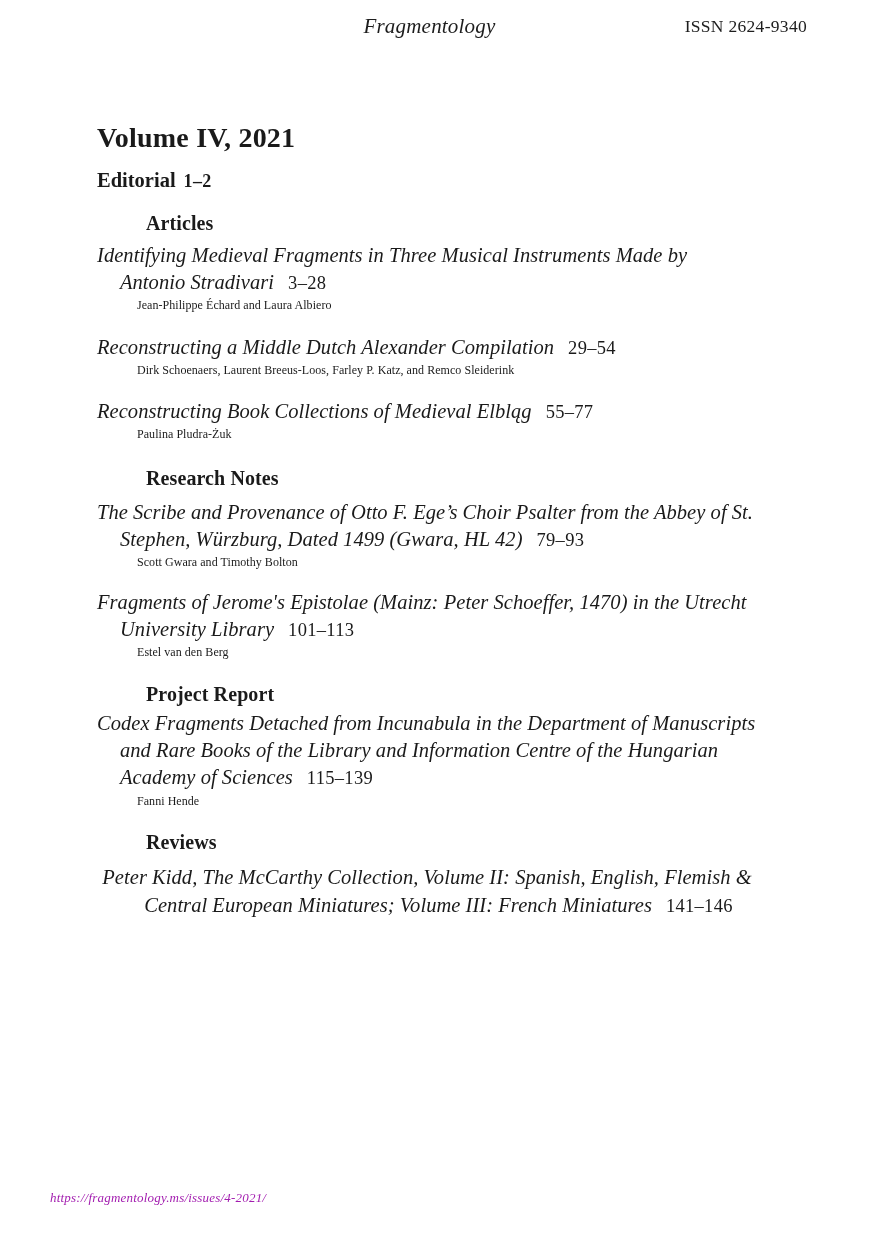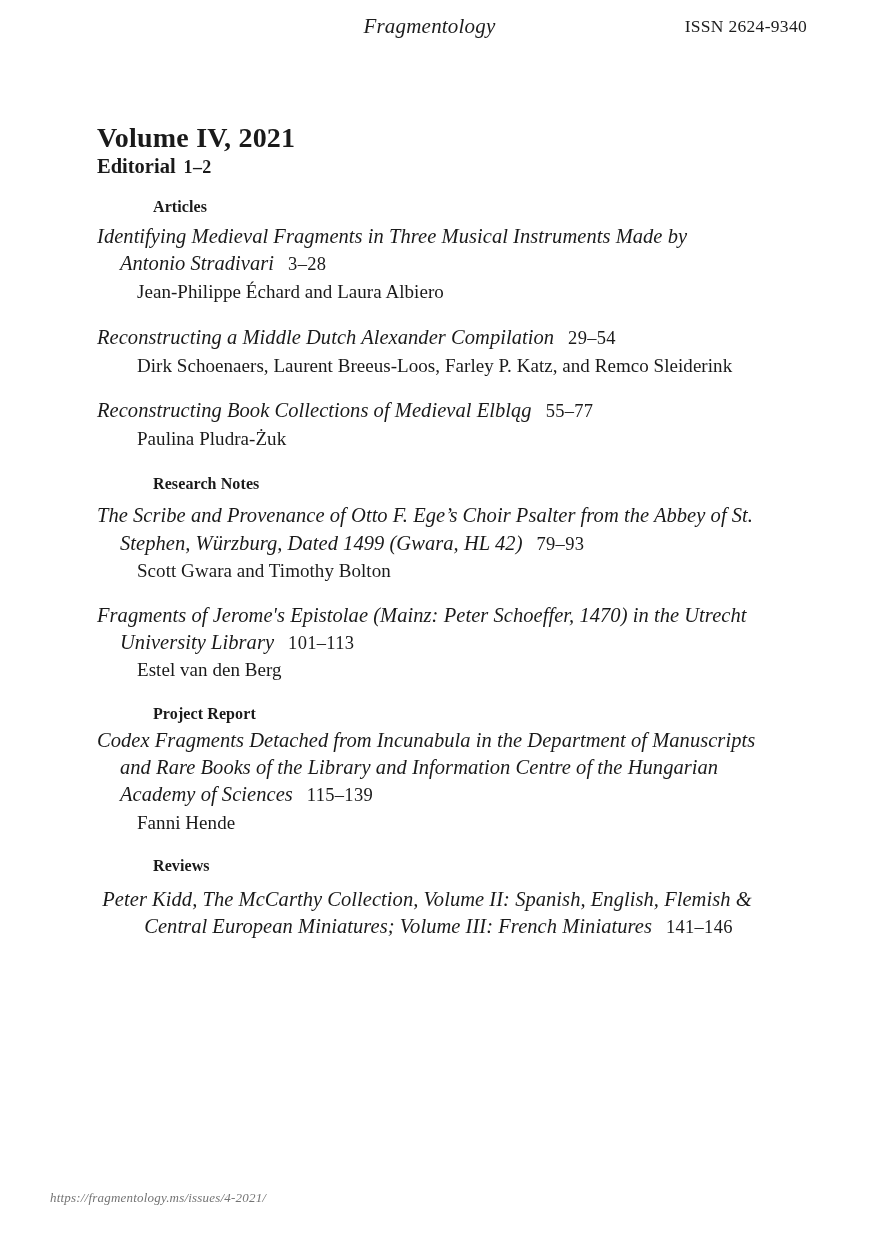--- a/index.html
+++ b/index.html
@@ -57,42 +57,42 @@
     top: 122px;
     left: 97px;
     width: 660px;
   }
 
   .vol-title {
     font-weight: bold;
     font-size: 28px;
     letter-spacing: 0.2px;
     line-height: 1.12;
-    margin: 0 0 1px 0;
+    margin: 0 0 15px 0;
   }
 
   .editorial-line {
     font-weight: bold;
     font-size: 20.5px;
     line-height: 1.2;
     margin: 0;
     white-space: nowrap;
   }
   .editorial-line .pages {
     font-weight: bold;
     font-size: 18px;
     padding-left: 8px;
     letter-spacing: 0.3px;
   }
 
   .section-head {
     font-weight: bold;
-    font-size: 16px;
+    font-size: 20px;
     letter-spacing: 0.1px;
-    margin: 16px;
+    margin: 9px;
     padding-left: 40px;
     line-height: 1.2;
   }
   .sh-articles   { margin-top: 18px;  margin-bottom: 7px; }
   .sh-research   { margin-top: 23px;  margin-bottom: 9px; }
   .sh-project    { margin-top: 21px;  margin-bottom: 4px; }
   .sh-reviews    { margin-top: 21px;  margin-bottom: 10px; }
 
   .entry {
     margin-bottom: 18px;
@@ -114,21 +114,21 @@
   }
   .entry-title .pages {
     font-style: normal;
     font-size: 18.5px;
     padding-left: 14px;
     letter-spacing: 0.3px;
     white-space: nowrap;
   }
 
   .entry-authors {
-    font-size: 19px;
+    font-size: 12px;
     line-height: 1.3;
     margin: 2px 0 0 0;
     padding-left: 56px;
     text-indent: -16px;
     letter-spacing: 0.05px;
   }
 
   
   .e-strad   { margin-bottom: 20px; }
   .e-dutch   { margin-bottom: 19px; }
@@ -139,21 +139,21 @@
   .e-codex   { margin-bottom: 0px;  }
   .e-kidd    { margin-bottom: 0px;  }
 
   
   .footer-url {
     position: absolute;
     left: 50px;
     bottom: 34px;
     font-style: italic;
     font-size: 13px;
-    color: #737373;
+    color: #a21caf;
     letter-spacing: 0.2px;
   }
 </style>
 </head>
 <body>
 
 <div class="page">
 
   <div class="runhead">
     <div class="runhead-journal">Fragmentology</div>

